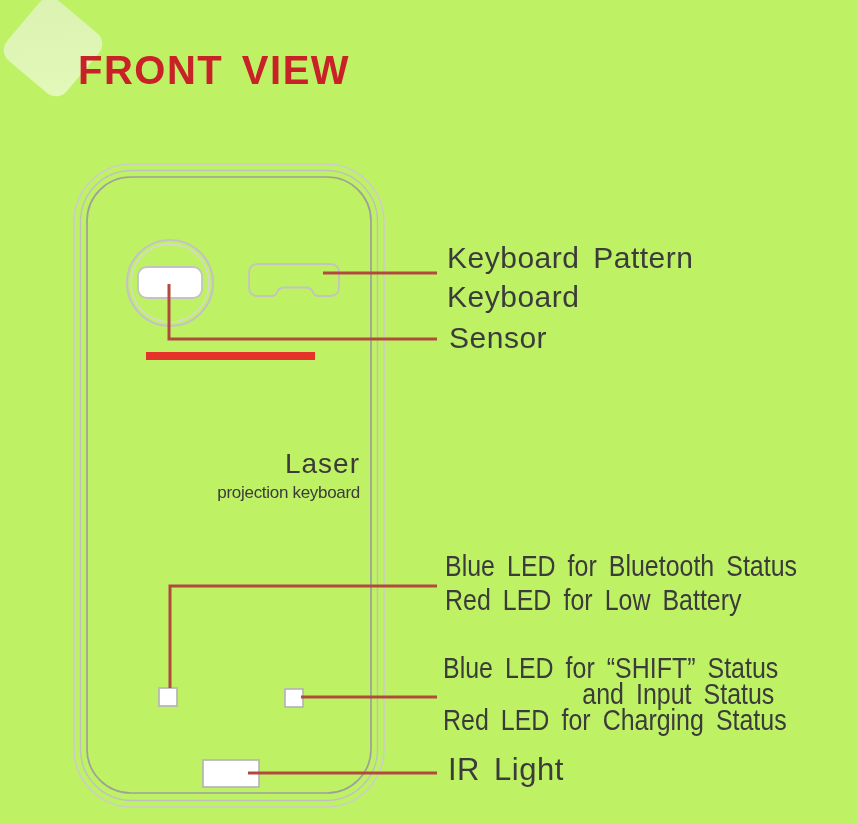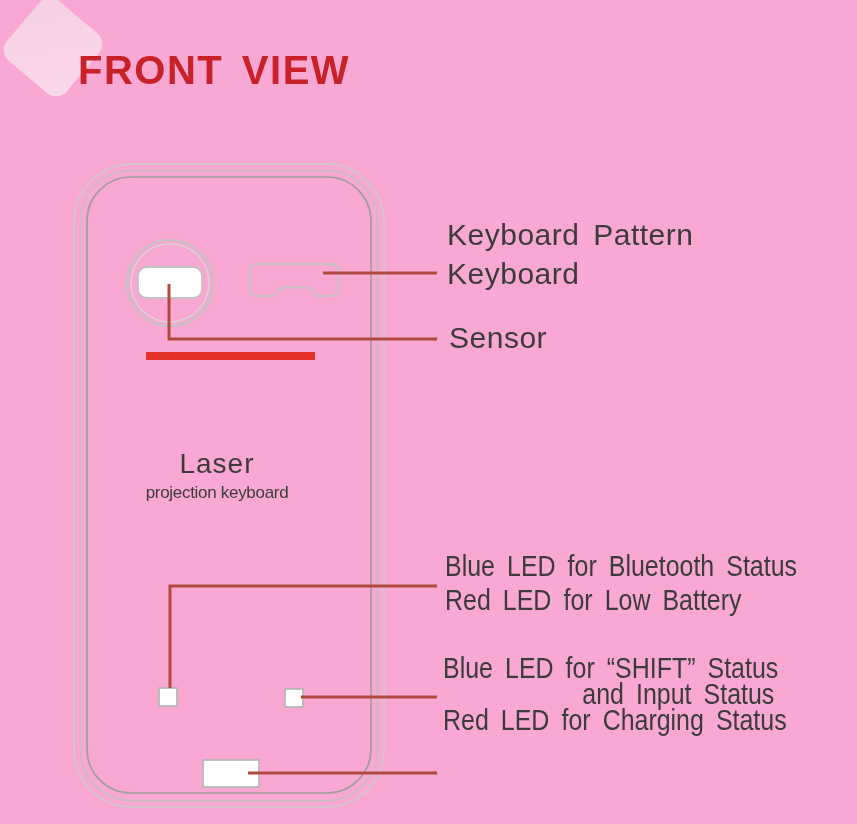--- a/index.html
+++ b/index.html
@@ -1,19 +1,19 @@
 <!DOCTYPE html>
 <html><head>
 <meta charset="utf-8">
 <style>
   html,body{margin:0;padding:0;background:#ffffff;}
   #canvas{
     position:relative;
     width:857px;height:824px;
-    background:#f9a8d4;
+    background:#bef264;
     font-family:"Liberation Sans", sans-serif;
     overflow:hidden;
   }
   .abs{position:absolute;}
   
   #watermark{
     left:14px;top:8px;width:78px;height:78px;
     background:linear-gradient(135deg,#f1f1f1 0%,#fafafa 70%,#ffffff 100%);
     transform:rotate(40deg);
     border-radius:14px;
@@ -37,29 +37,29 @@
   }
   
   .label-md{
     color:#3b3b3b;
     font-size:29px;
     letter-spacing:0;word-spacing:6px;
     white-space:nowrap;
     transform:scaleX(.86);
     transform-origin:left top;
   }
-  #label-projector{left:447px;top:215px;}
+  #label-projector{left:447px;top:238px;}
   #label-sensor{left:449px;top:318px;text-align:center;}
   #label-bt{left:445px;top:549px;line-height:34px;}
   #label-shift{left:443px;top:655px;line-height:26px;}
   #label-shift .indent{padding-left:162px;}
   #label-ir{left:448px;top:750px;font-size:31px;}
   #device-name{
-    left:87px;top:448px;width:260px;
-    text-align:center;color:#3b3b3b;
+    left:100px;top:448px;width:260px;
+    text-align:right;color:#3b3b3b;
   }
   #device-name .l1{font-size:28px;letter-spacing:1px;line-height:32px;}
   #device-name .l2{font-size:17px;letter-spacing:-0.3px;line-height:26px;}
   :root{
     --title-red:#c82127;
     --leader-red:#b14a3d;
     --bar-red:#e5332a;
     --outline-gray:#c3c3c3;
     --outline-dark:#9e9e9e;
   }
@@ -128,14 +128,15 @@
     <div>Blue LED for Bluetooth Status</div>
     <div>Red LED for Low Battery</div>
   </div>
 
   <div id="label-shift" class="abs label-md">
     <div>Blue LED for “SHIFT” Status</div>
     <div class="indent">and Input Status</div>
     <div>Red LED for Charging Status</div>
   </div>
 
+  <div id="label-ir" class="abs label-lg">IR Light</div>
 
 </div>
 
 </body></html>

